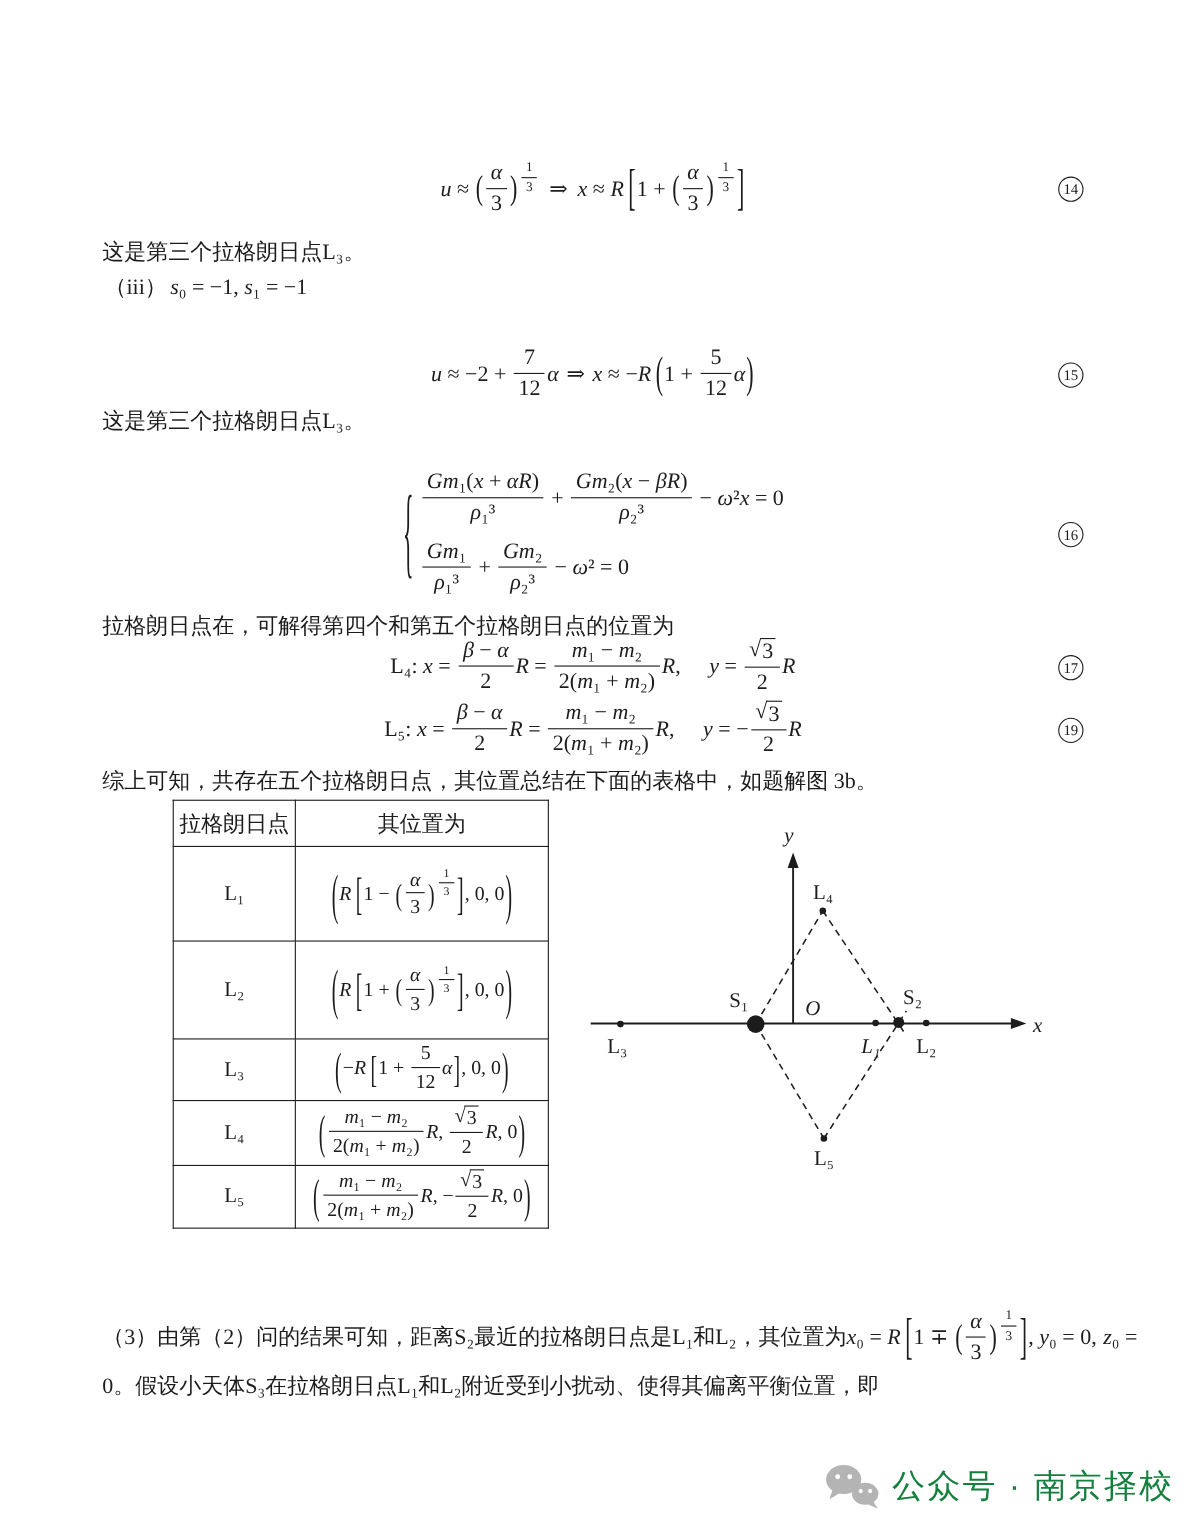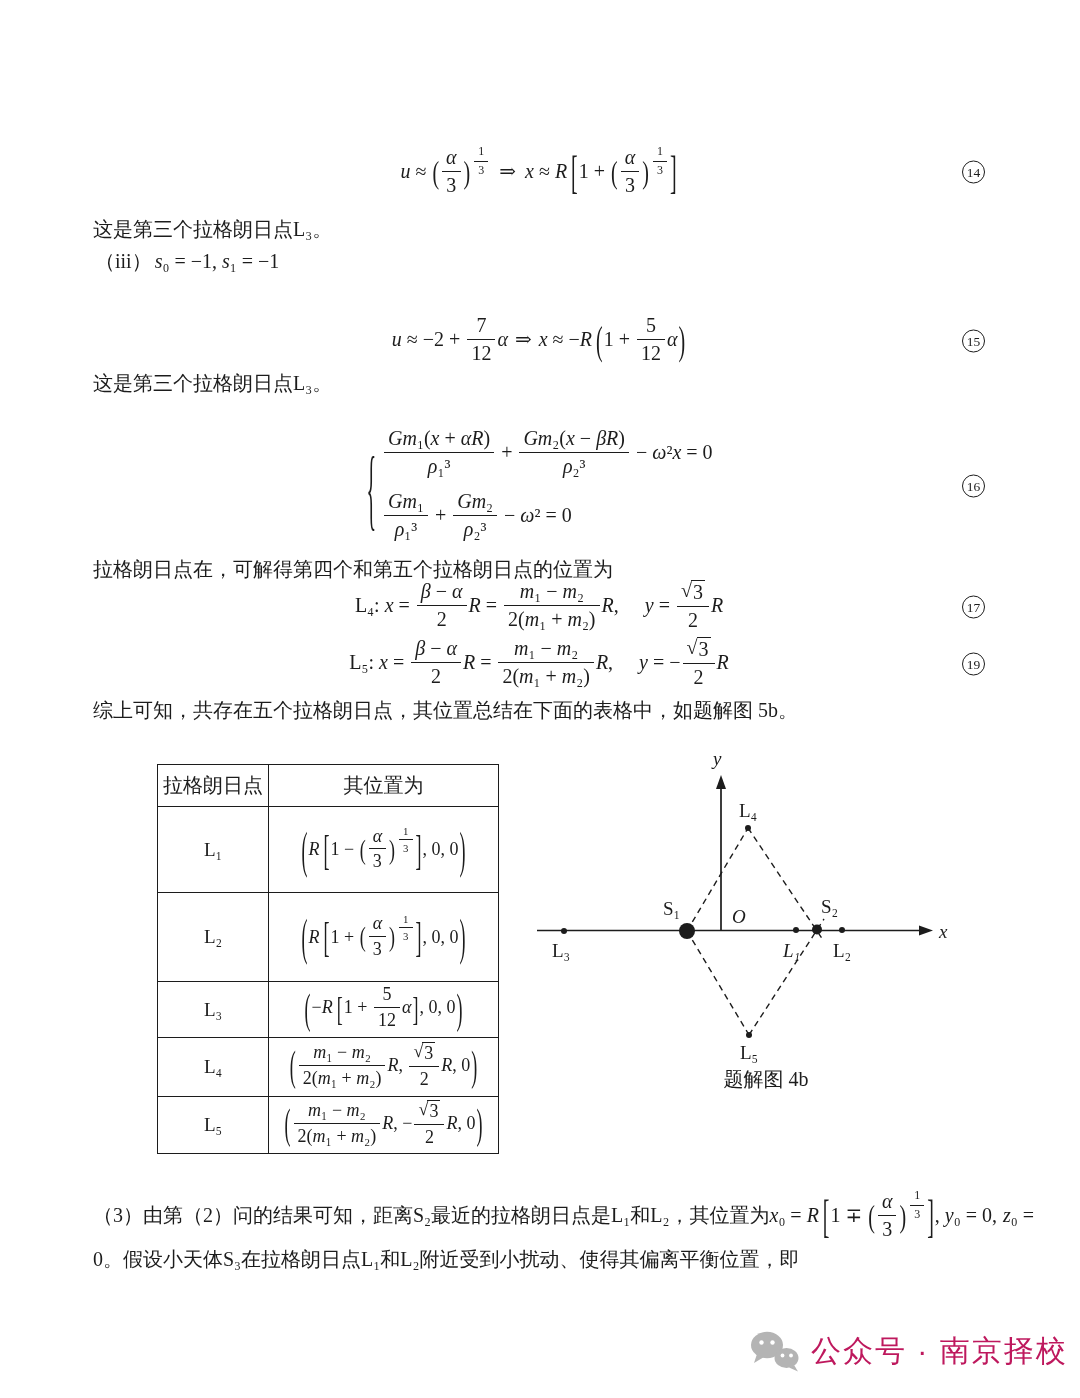--- a/index.html
+++ b/index.html
@@ -110,23 +110,23 @@
   </div>
 
   <div class="eqrow" style="top:634px;height:60px;font-family:Liberation Serif, serif;">
     <div class="eqc"><span class="mu">L₅:  </span><span class="mv">x</span><span class="mu"> = </span><span class="fr"><span class="fn"><span class="mv">β</span><span class="mu"> − </span><span class="mv">α</span></span><span class="fd"><span class="mu">2</span></span></span><span class="mv">R</span><span class="mu"> = </span><span class="fr"><span class="fn"><span class="mv">m</span><span class="mu">₁ − </span><span class="mv">m</span><span class="mu">₂</span></span><span class="fd"><span class="mu">2(</span><span class="mv">m</span><span class="mu">₁ + </span><span class="mv">m</span><span class="mu">₂)</span></span></span><span class="mv">R</span><span class="mu">,</span><span class="msp" style="width: 26px;"></span><span class="mv">y</span><span class="mu"> = −</span><span class="fr"><span class="fn"><span class="rt">
               <span class="rs">√</span>
               <span class="rc"><span class="mu">3</span></span>
             </span></span><span class="fd"><span class="mu">2</span></span></span><span class="mv">R</span></div>
     <span class="circ eqnum">19</span>
   </div>
 
-  <div class="para" style="top:697px;"><span class="mu">综上可知，共存在五个拉格朗日点，其位置总结在下面的表格中，如题解图 5b。</span></div>
-
-  <table class="ltable" style="left:157px;top:764px;">
+  <div class="para" style="top:697px;"><span class="mu">综上可知，共存在五个拉格朗日点，其位置总结在下面的表格中，如题解图 3b。</span></div>
+
+  <table class="ltable" style="left:157px;top:727px;">
     <colgroup>
         <col style="width:111px;">
         <col style="width:230px;">
       </colgroup>
     <tbody>
         <tr style="height:42px;">
       <th>拉格朗日点</th>
       <th>其位置为</th>
     </tr>
     <tr style="height:86px;">
@@ -184,28 +184,27 @@
     <text class="dtext dit" x="193" y="20">y</text>
     <text class="dtext dit" x="212" y="178">O</text>
     <text class="dtext" x="143" y="170">S₁</text>
     <text class="dtext" x="301" y="168">S₂</text>
     <text class="dtext dit" x="263" y="212">L₁</text>
     <text class="dtext" x="313" y="212">L₂</text>
     <text class="dtext" x="32" y="212">L₃</text>
     <text class="dtext" x="219" y="72">L₄</text>
     <text class="dtext" x="220" y="314">L₅</text>
   </svg>
-  <div class="caption" style="left:536px;top:1066px;width:460px;">题解图 4b</div>
 
   <div class="p8line" style="top:1188px;height:56px;display:flex;align-items:center;">
     <span><span class="mu">（3）由第（2）问的结果可知，距离S₂最近的拉格朗日点是L₁和L₂，其位置为</span><span class="mv">x</span><span class="mu">₀ = </span><span class="mv">R</span><span class="msp" style="width: 3px;"></span><span class="big" style="transform: scaleY(2.3);">[</span><span class="mu">1 ∓ </span><span class="big" style="transform: scaleY(1.55);">(</span><span class="fr"><span class="fn"><span class="mv">α</span></span><span class="fd"><span class="mu">3</span></span></span><span class="big" style="transform: scaleY(1.55);">)</span><span class="msup"><span class="fr"><span class="fn"><span class="mu">1</span></span><span class="fd"><span class="mu">3</span></span></span></span><span class="big" style="transform: scaleY(2.3);">]</span><span class="mu">, </span><span class="mv">y</span><span class="mu">₀ = 0,</span><span class="msp" style="width: 6px;"></span><span class="mv">z</span><span class="mu">₀ =</span></span>
   </div>
   <div class="p8line" style="top:1246px;"><span class="mu">0。假设小天体S₃在拉格朗日点L₁和L₂附近受到小扰动、使得其偏离平衡位置，即</span></div>
 
-  <div class="footer" style="left: 750px; top: 1330px; color: #be185d;">
+  <div class="footer" style="left: 750px; top: 1330px; color: #15803d;">
     <svg width="50" height="42" viewBox="0 0 50 42">
       <ellipse cx="17" cy="15" rx="16" ry="13.2" fill="#b4b4b4"></ellipse>
       <polygon points="7,24 4,33 14,27" fill="#b4b4b4"></polygon>
       <circle cx="11.5" cy="12.5" r="2.2" fill="#ffffff"></circle>
       <circle cx="22.5" cy="12.5" r="2.2" fill="#ffffff"></circle>
       <ellipse cx="36.5" cy="28" rx="12" ry="10" fill="#b4b4b4"></ellipse>
       <polygon points="44,35 48,41.5 39,37.5" fill="#b4b4b4"></polygon>
       <circle cx="32.5" cy="25.5" r="1.9" fill="#ffffff"></circle>
       <circle cx="41" cy="25.5" r="1.9" fill="#ffffff"></circle>
     </svg>

